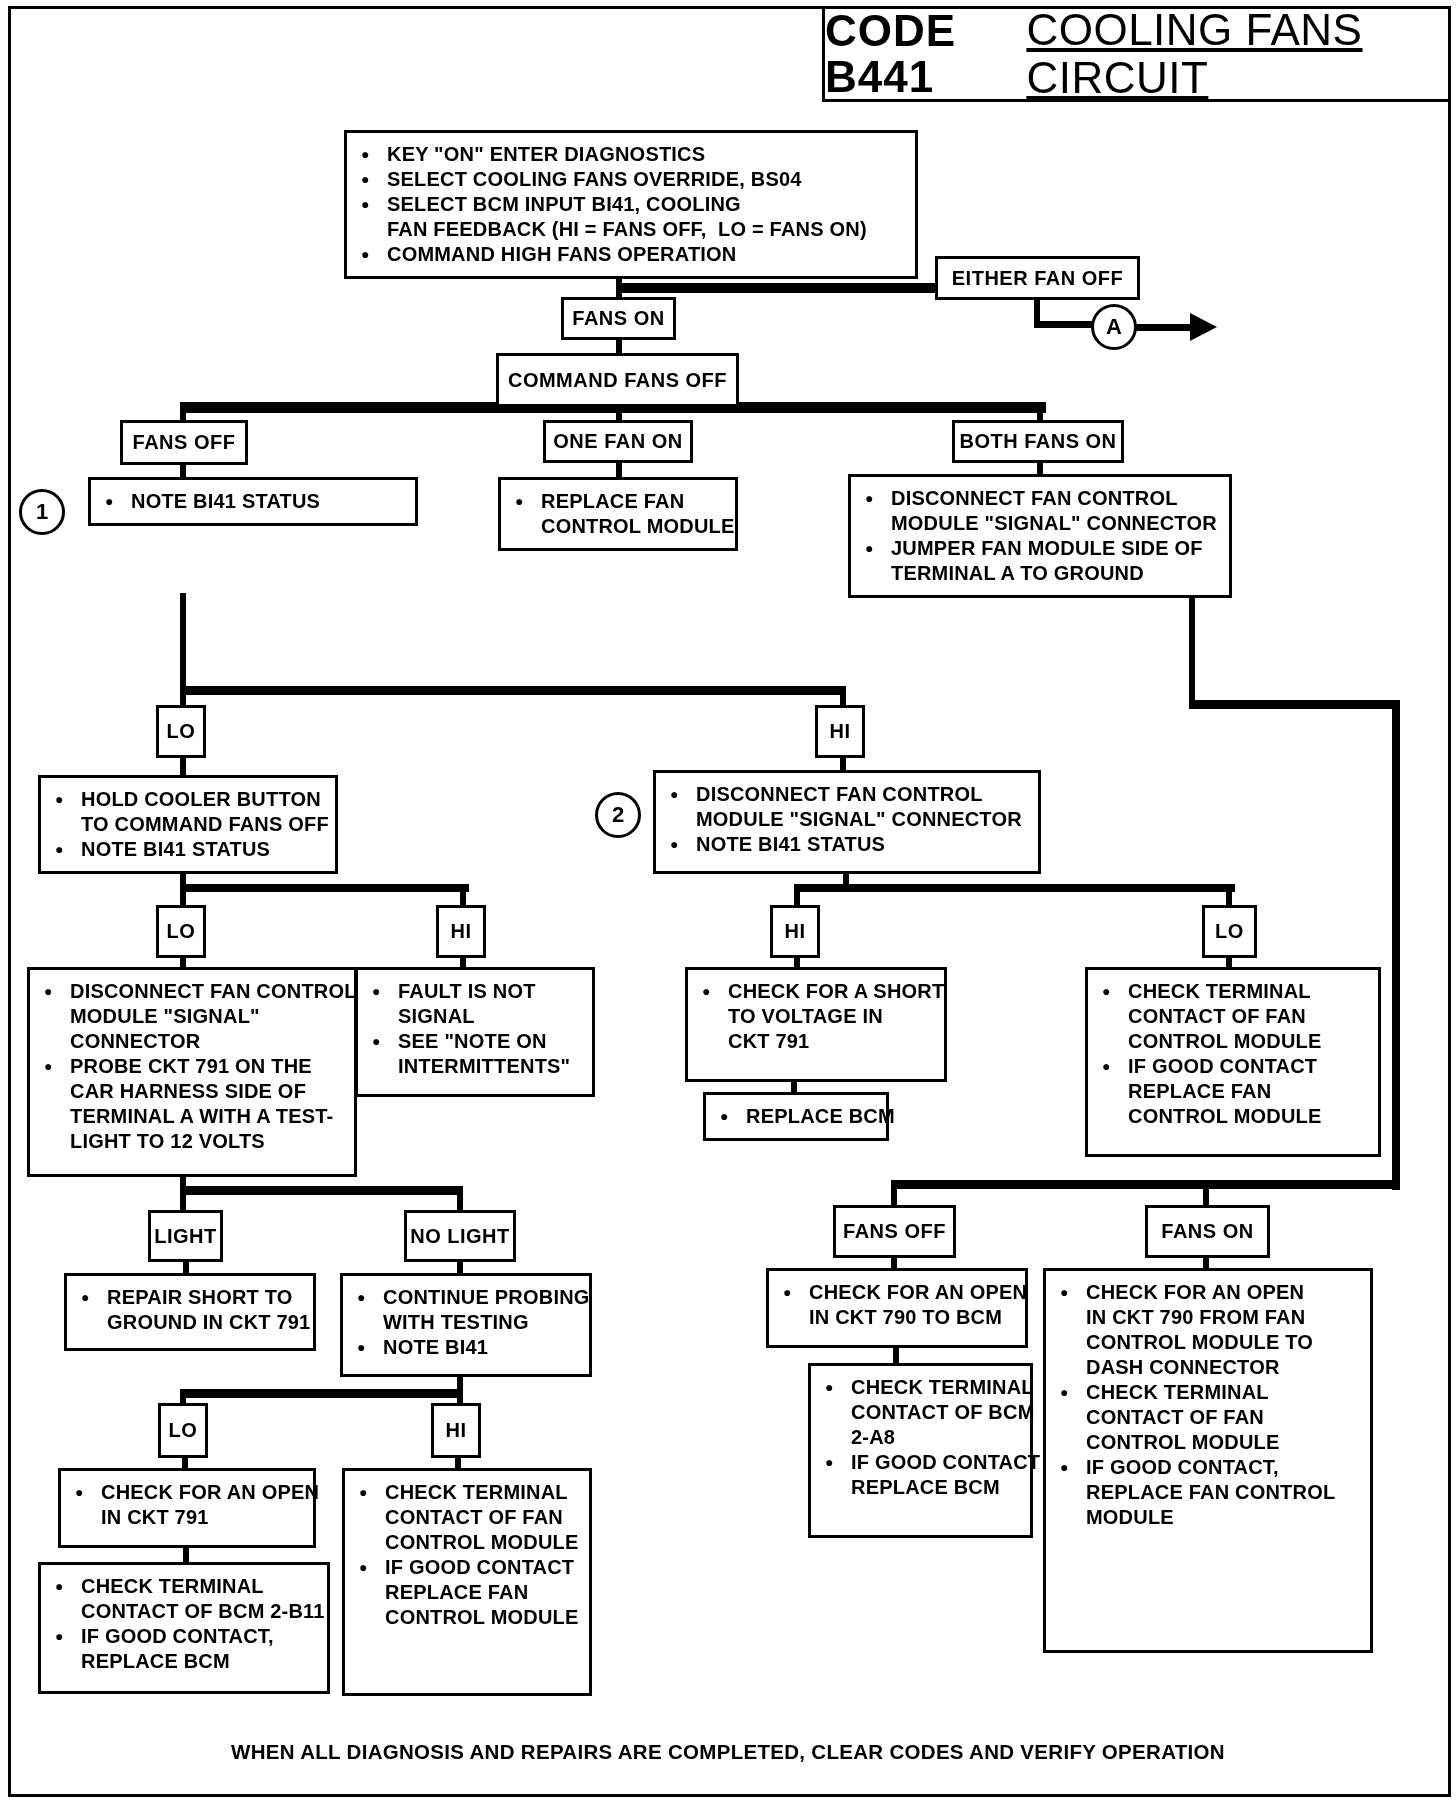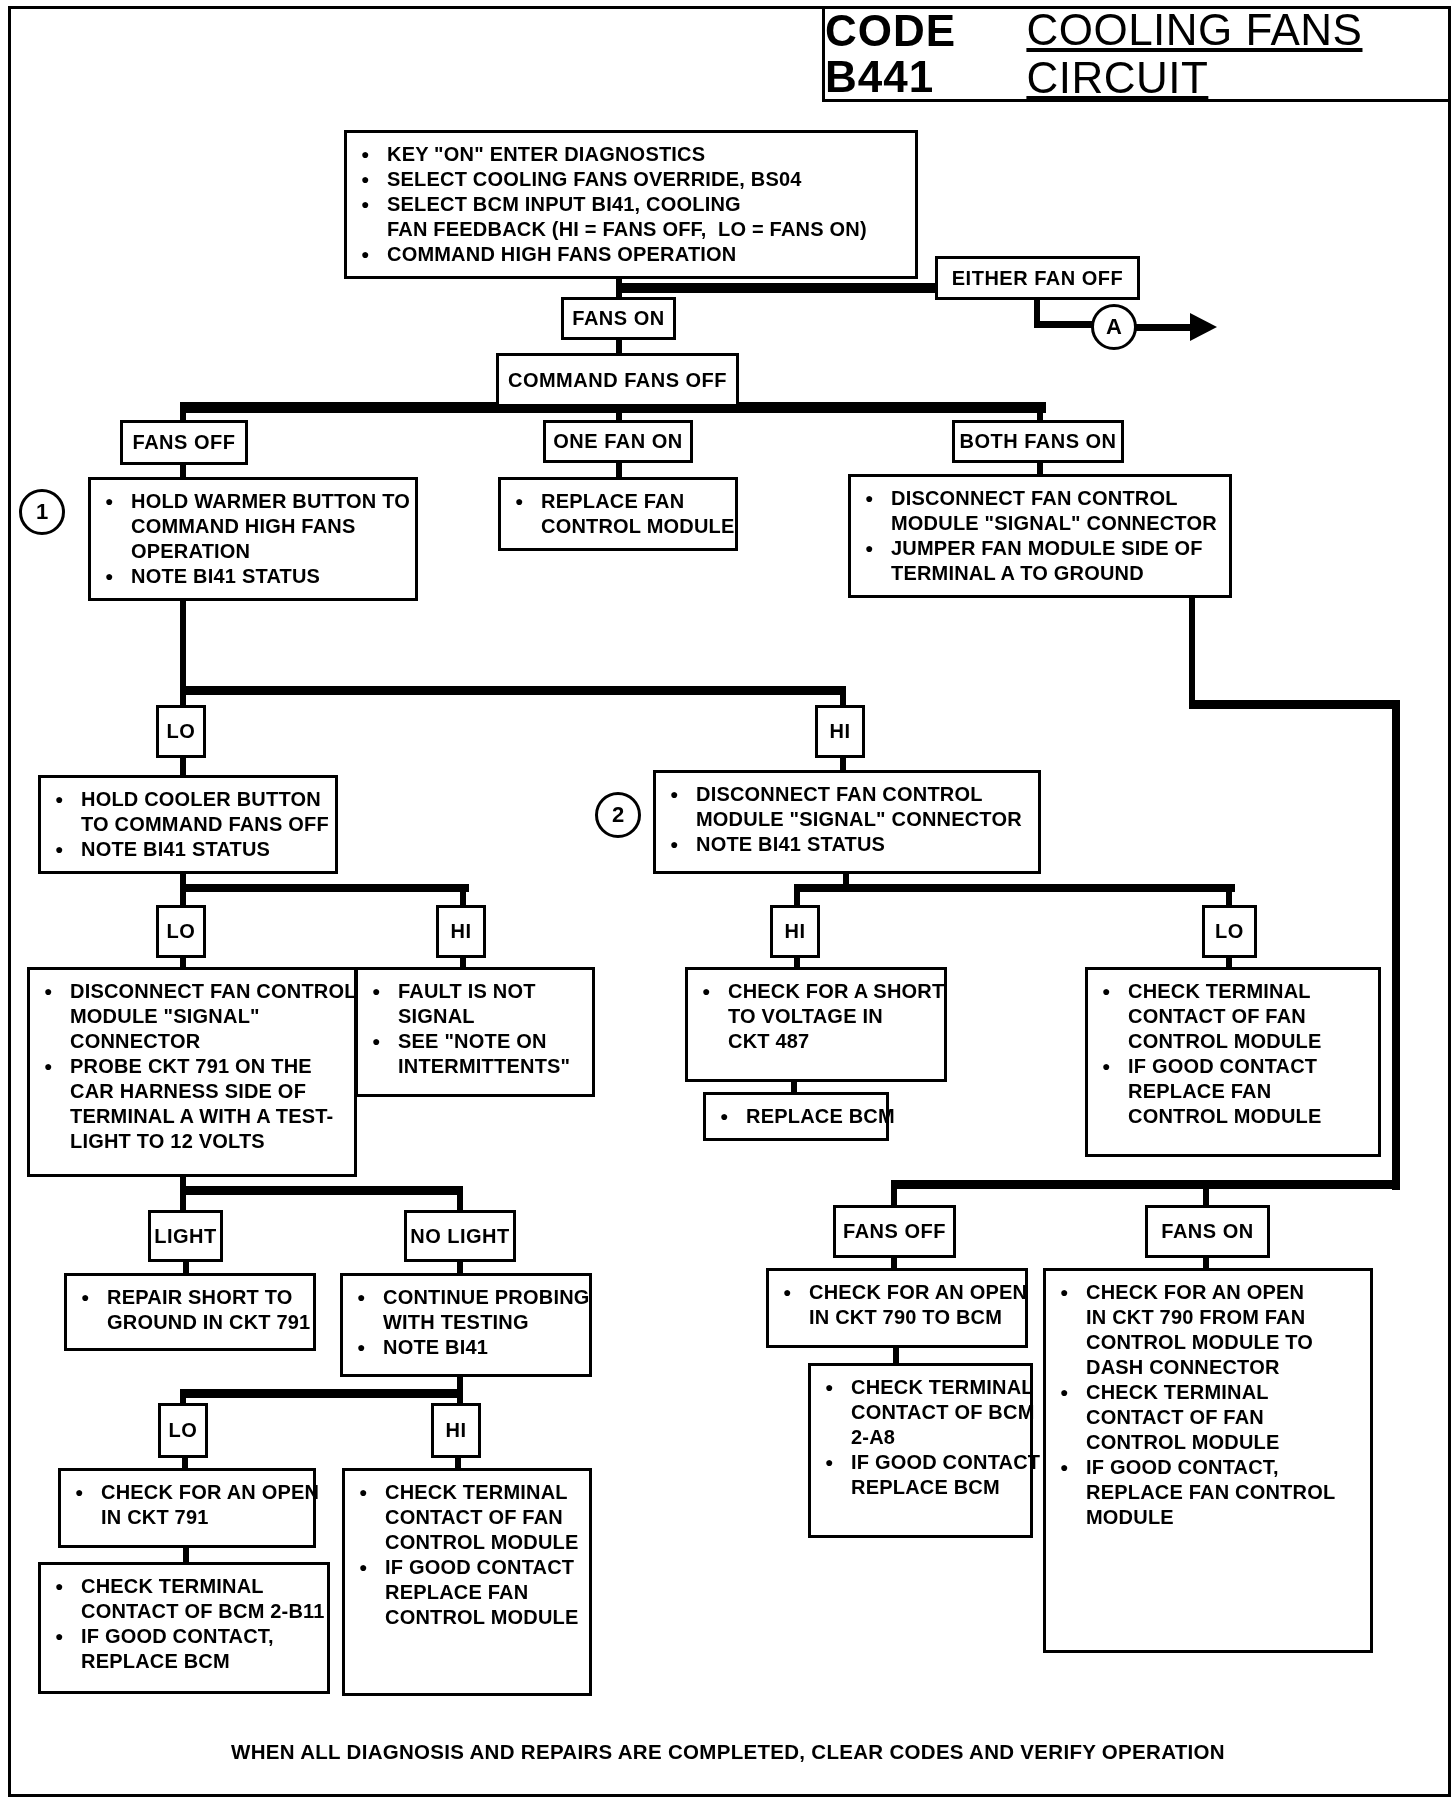--- a/index.html
+++ b/index.html
@@ -127,23 +127,20 @@
   </div>
   <div class="node dbox" style="left:543px;top:420px;width:150px;height:43px">
     <span>ONE FAN ON</span>
   </div>
   <div class="node dbox" style="left:952px;top:420px;width:172px;height:43px">
     <span>BOTH FANS ON</span>
   </div>
 
   <div class="node action" style="left:88px;top:477px;width:330px">
     <ul>
-      <li>HOLD WARMER BUTTON TO
-COMMAND HIGH FANS
-OPERATION</li>
       <li>NOTE BI41 STATUS</li>
     </ul>
   </div>
   <div class="node action" style="left:498px;top:477px;width:240px;min-height:70px">
     <ul>
       <li>REPLACE FAN
 CONTROL MODULE</li>
     </ul>
   </div>
   <div class="node action" style="left:848px;top:474px;width:384px">
@@ -206,21 +203,21 @@
       <li>FAULT IS NOT
 SIGNAL</li>
       <li>SEE "NOTE ON
 INTERMITTENTS"</li>
     </ul>
   </div>
   <div class="node action" style="left:685px;top:967px;width:262px;min-height:115px">
     <ul>
       <li>CHECK FOR A SHORT
 TO VOLTAGE IN
-CKT 487</li>
+CKT 791</li>
     </ul>
   </div>
   <div class="node action" style="left:703px;top:1092px;width:186px">
     <ul>
       <li>REPLACE BCM</li>
     </ul>
   </div>
   <div class="node action" style="left:1085px;top:967px;width:296px;min-height:190px">
     <ul>
       <li>CHECK TERMINAL

